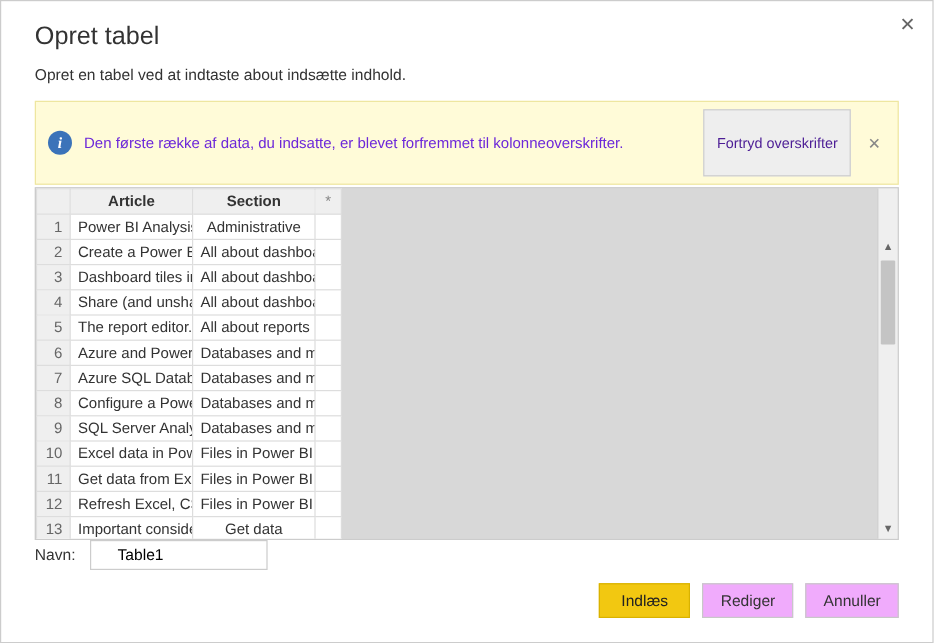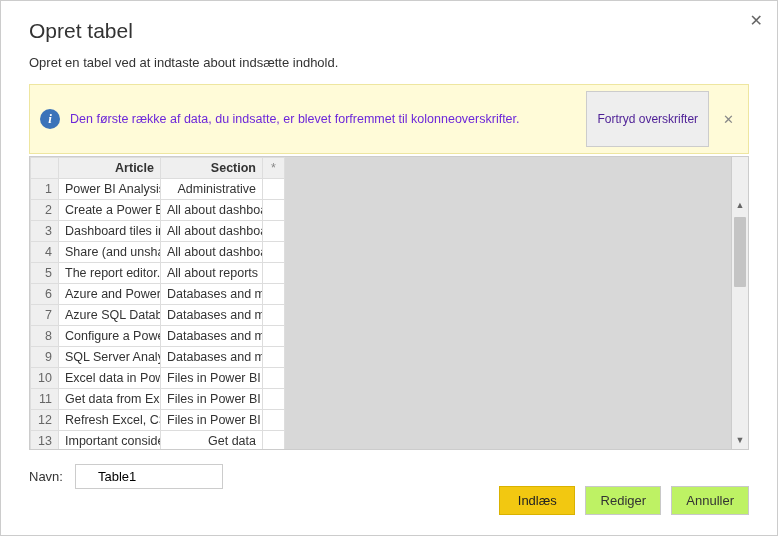--- a/index.html
+++ b/index.html
@@ -85,21 +85,21 @@
     background: #d8d8d8;
   }
   table {
     border-collapse: collapse;
     background: #fff;
     font-size: 12.5px;
   }
   th, td {
     border: 1px solid #ddd;
     padding: 2px 6px;
-    text-align: right;
+    text-align: center;
     height: 21px;
     white-space: nowrap;
     overflow: hidden;
     text-overflow: clip;
   }
   th {
     background: #efefef;
     font-weight: 600;
     color: #333;
   }
@@ -139,21 +139,20 @@
     position: absolute;
     top: 60px;
     left: 2px; right: 2px;
     height: 70px;
     background: #c4c4c4;
     border-radius: 1px;
   }
   .name-row {
     display: flex;
     align-items: center;
-    margin-top: 14px;
     gap: 12px;
   }
   .name-row label { font-size: 13px; color:#333; }
   .name-row input {
     width: 148px;
     padding: 4px 22px;
     font-size: 13px;
     border: 1px solid #ccc;
     font-family: inherit;
   }
@@ -163,21 +162,21 @@
     bottom: 20px;
     display: flex;
     gap: 10px;
     justify-content: space-between;
   }
   .btn {
     min-width: 76px;
     padding: 6px 14px;
     font-size: 13px;
     border: 1px solid #c8c8c8;
-    background: #bef264;
+    background: #f0abfc;
     cursor: pointer;
     color: #333;
   }
   .btn.primary {
     background: #f2c811;
     border-color: #d9b200;
     color: #222;
   }
 </style>
 </head>

